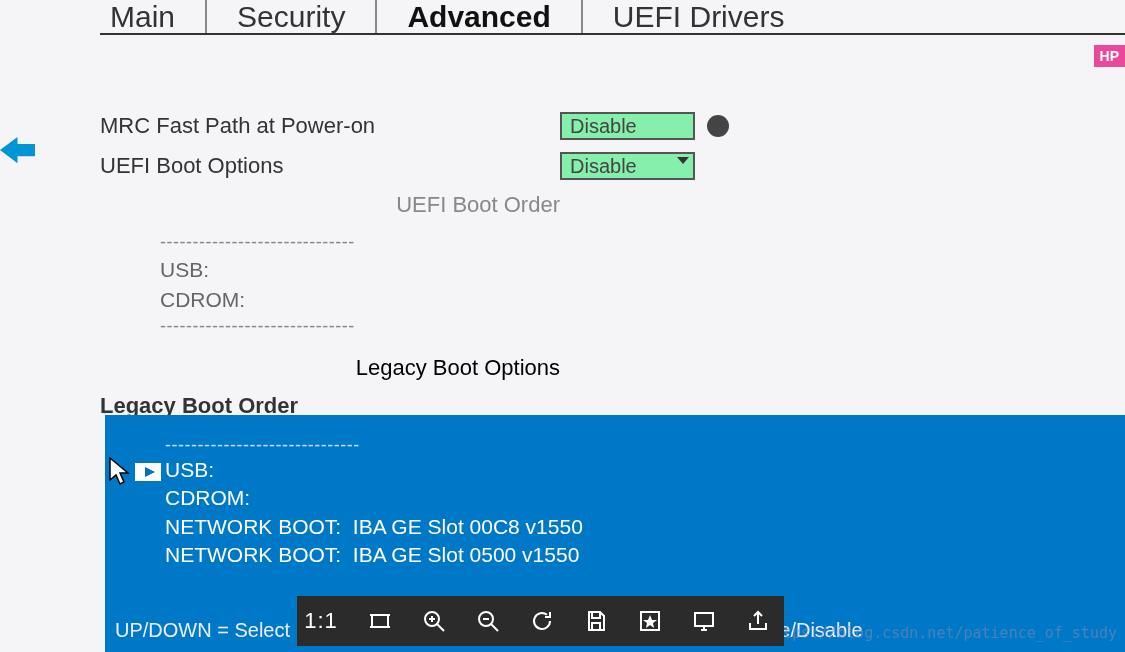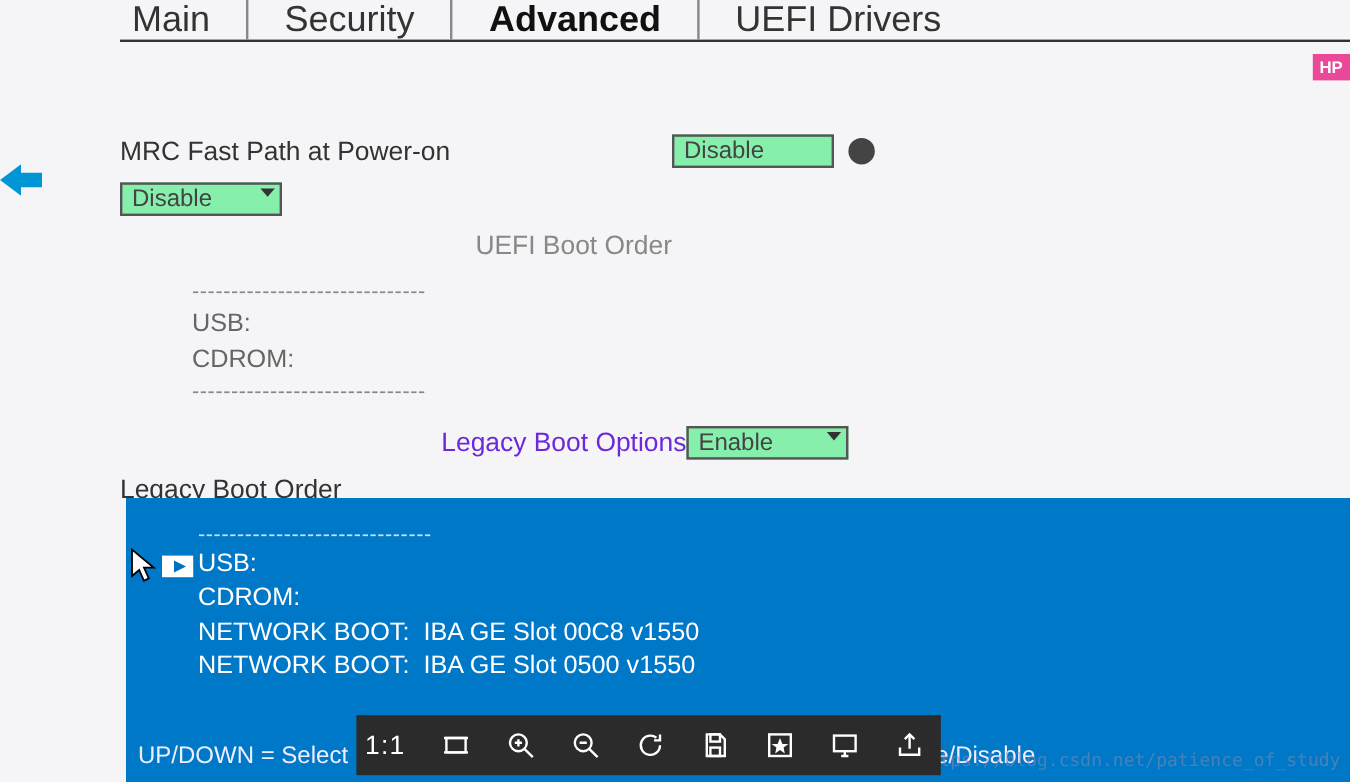--- a/index.html
+++ b/index.html
@@ -142,21 +142,21 @@
       color: #888;
       font-size: 18px;
       white-space: nowrap;
       overflow: hidden;
       width: 250px;
     }
 
     .legacy-header {
       font-size: 22px;
       color: #333;
-      font-weight: 400;
+      font-weight: 700;
       margin-top: 6px;
     }
 
     .legacy-panel {
       position: absolute;
       left: 105px;
       top: 415px;
       width: 1020px;
       height: 237px;
       background: #0078c8;
@@ -282,47 +282,42 @@
     <div class="label-col">MRC Fast Path at Power-on</div>
     <div class="value-col">
       <div class="dropdown">
         <span>Disable</span>
       </div>
       <span class="help-disc"></span>
     </div>
   </div>
 
   <div class="row">
+    <div class="label-col">UEFI Boot Options</div>
     <div class="value-col">
       <div class="dropdown">
         <span>Disable</span>
         <span class="chev"></span>
       </div>
     </div>
   </div>
 
   <div class="row">
     <div class="label-col label-muted">UEFI Boot Order</div>
   </div>
 
   <div class="boot-order-block">
     <div class="dashes">------------------------------</div>
     <div>USB:</div>
     <div>CDROM:</div>
     <div class="dashes">------------------------------</div>
   </div>
 
   <div class="row" style="margin-top:16px;">
-    <div class="label-col label-muted" style="color:#6d28d9;margin-left:12px;">Legacy Boot Options</div>
-    <div class="value-col">
-      <div class="dropdown">
-        <span>Enable</span>
-        <span class="chev"></span>
-      </div>
-    </div>
+    <div class="label-col label-muted" style="color:#000000;">Legacy Boot Options</div>
   </div>
 
   <div class="legacy-header">Legacy Boot Order</div>
 
 </div>
 
 <div class="legacy-panel">
   <div class="dashes">------------------------------</div>
 
   <div class="usb-marker">

